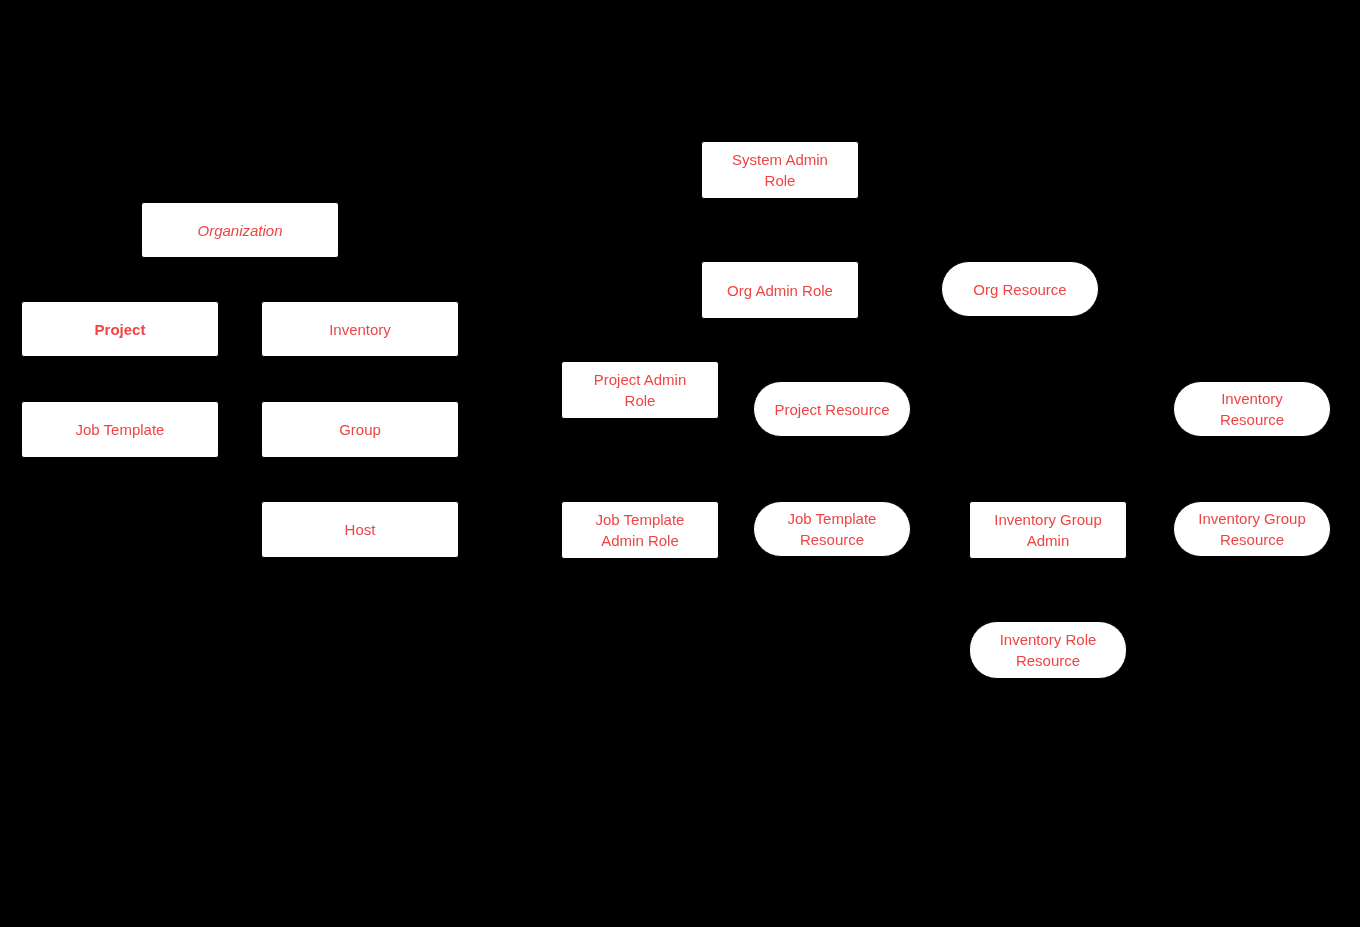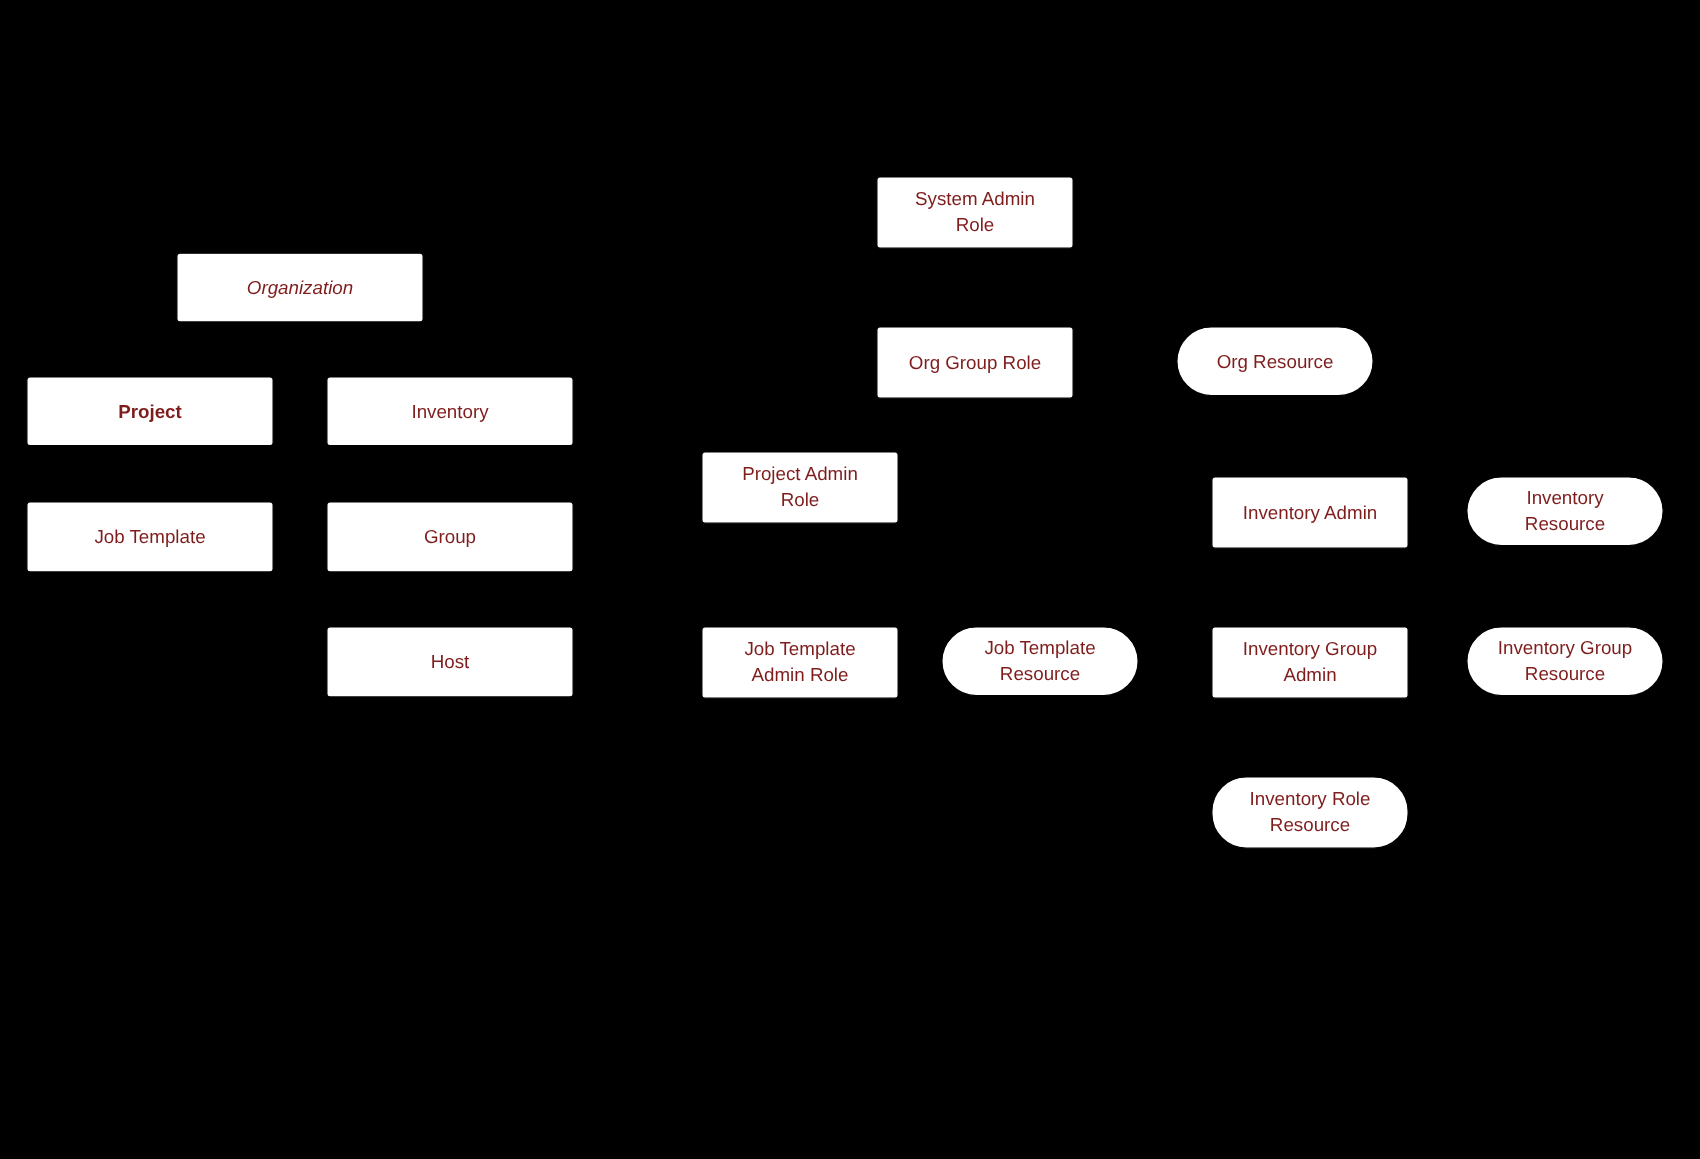--- a/index.html
+++ b/index.html
@@ -11,21 +11,21 @@
     position: relative;
     width: 1360px;
     height: 927px;
     background: #000000;
     overflow: hidden;
     font-family: "Liberation Sans", sans-serif;
   }
   .node {
     position: absolute;
     background: #ffffff;
-    color: #7f1d1d;
+    color: #ef4444;
     display: flex;
     align-items: center;
     justify-content: center;
     text-align: center;
     font-size: 15px;
     line-height: 21px;
     box-sizing: border-box;
     border: 1px solid #000000;
   }
   .node.rect {
@@ -67,36 +67,36 @@
   <div class="node rect" style="left:261px; top:401px; width:198px; height:57px;">
     <span class="label">Group</span>
   </div>
 
   <div class="node rect" style="left:701px; top:141px; width:158px; height:58px;">
     <span class="label">System Admin
 Role</span>
   </div>
 
   <div class="node rect" style="left:701px; top:261px; width:158px; height:58px;">
-    <span class="label">Org Group Role</span>
+    <span class="label">Org Admin Role</span>
   </div>
 
   <div class="node pill" style="left:941px; top:261px; width:158px; height:56px;">
     <span class="label">Org Resource</span>
   </div>
 
   <div class="node rect" style="left:561px; top:361px; width:158px; height:58px;">
     <span class="label">Project Admin
 Role</span>
   </div>
 
+  <div class="node pill" style="left:753px; top:381px; width:158px; height:56px;">
+    <span class="label">Project Resource</span>
+  </div>
 
-  <div class="node rect" style="left:969px; top:381px; width:158px; height:58px;">
-    <span class="label">Inventory Admin</span>
-  </div>
 
   <div class="node pill" style="left:1173px; top:381px; width:158px; height:56px;">
     <span class="label">Inventory
 Resource</span>
   </div>
 
   <div class="node rect" style="left:561px; top:501px; width:158px; height:58px;">
     <span class="label">Job Template
 Admin Role</span>
   </div>

